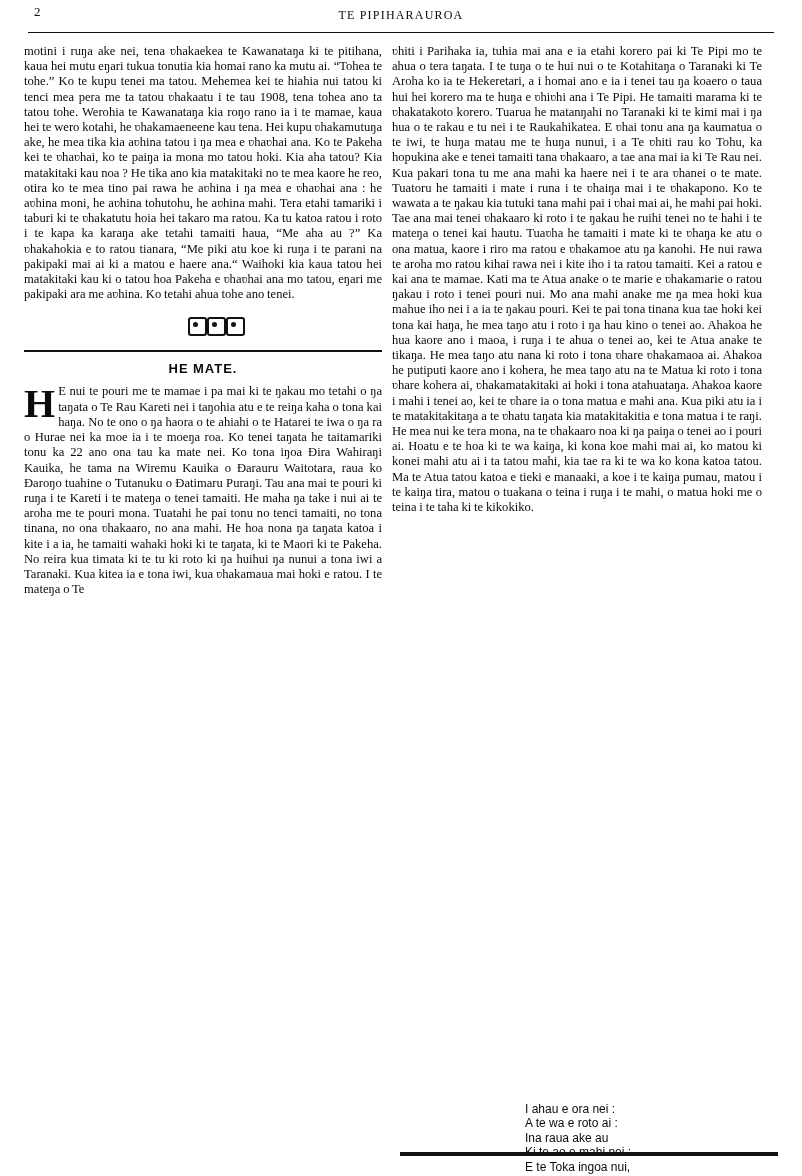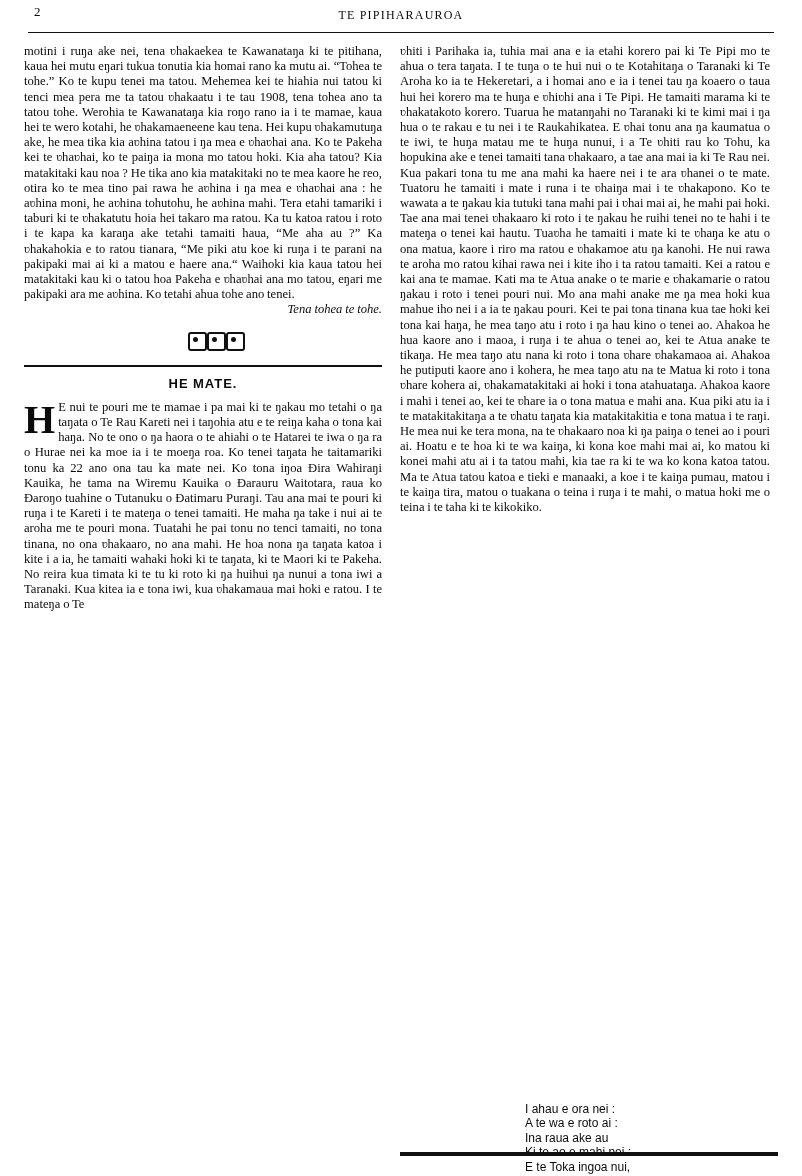--- a/index.html
+++ b/index.html
@@ -54,21 +54,21 @@
     line-height: 15.2px;
     text-align: justify;
     text-justify: inter-word;
     word-spacing: -0.3px;
   }
   .col-left {
     left: 24px;
     width: 358px;
   }
   .col-right {
-    left: 400px;
+    left: 392px;
     width: 370px;
   }
   .col p {
     margin: 0;
     text-indent: 0;
   }
   .col p + p {
     margin-top: 0px;
   }
   .ital { font-style: italic; }
@@ -147,21 +147,20 @@
 <body>
 
 <div class="page">
 
   <div class="pagenum">2</div>
   <div class="masthead">TE PIPIHARAUROA</div>
   <div class="rule-top"></div>
 
   <div class="col col-left">
     <p>motini i ruŋa ake nei, tena ʋhakaekea te Kawanataŋa ki te pitihana, kaua hei mutu eŋari tukua tonutia kia homai rano ka mutu ai. “Tohea te tohe.”   Ko te kupu tenei ma tatou. Mehemea kei te hiahia nui tatou ki tenci mea pera me ta tatou ʋhakaatu i te tau 1908, tena tohea ano ta tatou tohe.   Werohia te Kawanataŋa kia roŋo rano ia i te mamae, kaua hei te wero kotahi, he ʋhakamaeneene kau tena.   Hei kupu ʋhakamutuŋa ake, he mea tika kia aʋhina tatou i ŋa mea e ʋhaʋhai ana.   Ko te Pakeha kei te ʋhaʋhai, ko te paiŋa ia mona mo tatou hoki.   Kia aha tatou?   Kia matakitaki kau noa ?   He tika ano kia matakitaki no te mea kaore he reo, otira ko te mea tino pai rawa he aʋhina i ŋa mea e ʋhaʋhai ana : he aʋhina moni, he aʋhina tohutohu, he aʋhina mahi.   Tera etahi tamariki i taburi ki te ʋhakatutu hoia hei takaro ma ratou.   Ka tu katoa ratou i roto i te kapa ka karaŋa ake tetahi tamaiti haua, “Me aha au ?”   Ka ʋhakahokia e to ratou tianara, “Me piki atu koe ki ruŋa i te parani na pakipaki mai ai ki a matou e haere ana.“ Waihoki kia kaua tatou hei matakitaki kau ki o tatou hoa Pakeha e ʋhaʋhai ana mo tatou, eŋari me pakipaki ara me aʋhina.   Ko tetahi ahua tohe ano tenei.</p>
-    <p class="ital" style="text-align:right; margin-top:0;">Tena tohea te tohe.</p>
 
     <div class="ornaments">
       <span class="orn"></span><span class="orn"></span><span class="orn"></span>
     </div>
 
     <div class="rule-section"></div>
     <div class="section-title">HE MATE.</div>
 
     <div class="dropcap-wrap">
       <span class="dropcap">H</span>

